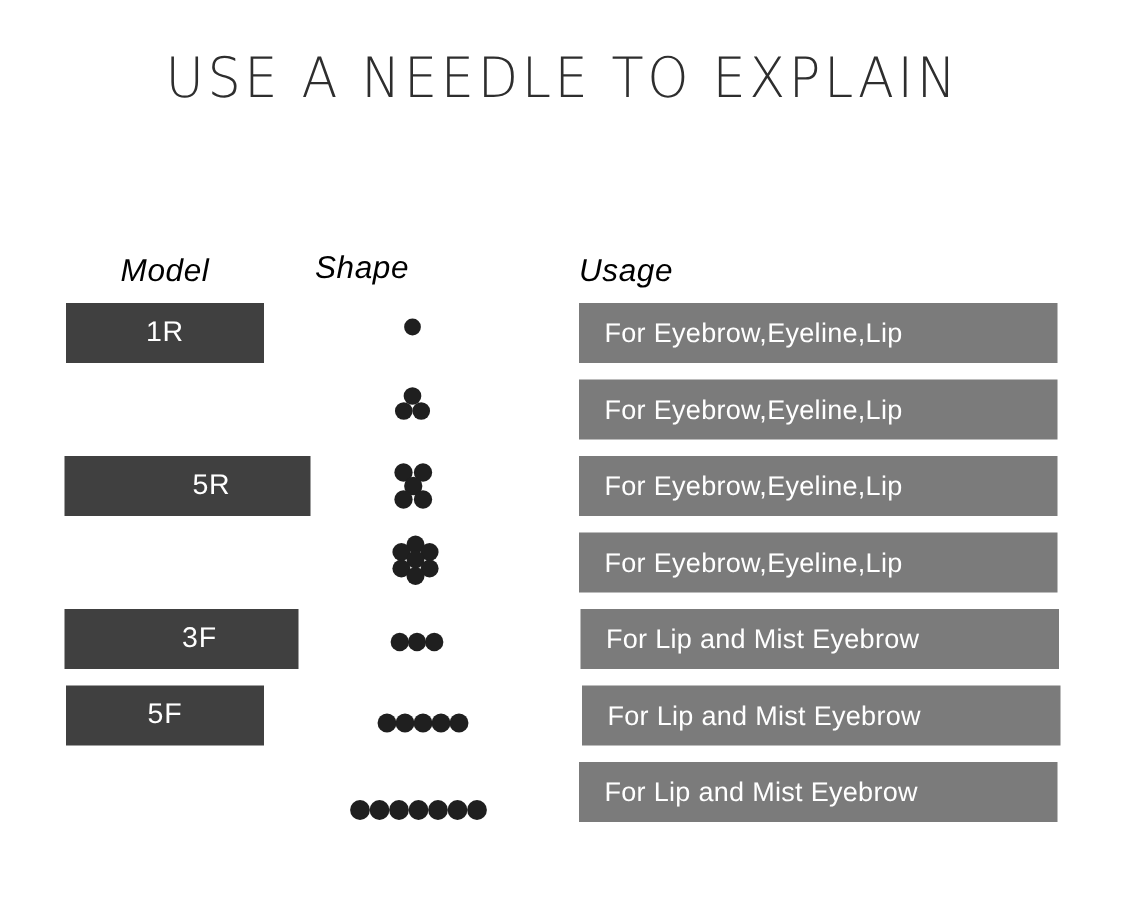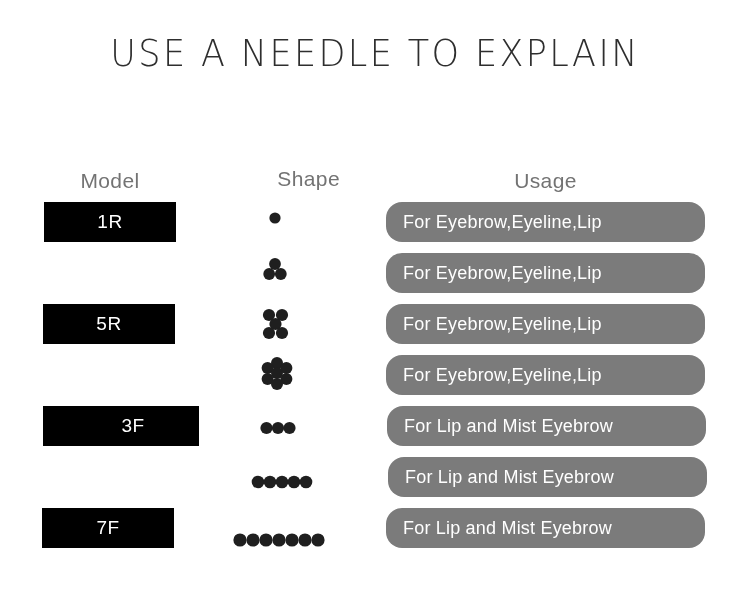--- a/index.html
+++ b/index.html
@@ -43,68 +43,68 @@
 
   
   .head-row {
     position: relative;
     height: 52px;
   }
   .col-head {
     position: absolute;
     font-size: 21px;
     font-weight: 400;
-    color: #737373;
+    color: #000000;
     letter-spacing: 0.4px;
     white-space: nowrap;
+    font-style: italic;
   }
   .col-head.model { left: 44px;  width: 132px; top: 19px; text-align: center; }
-  .col-head.shape { left: 210px; width: 130px; top: 17px; text-align: right; }
-  .col-head.usage { left: 386px; width: 319px; top: 19px; text-align: center; }
+  .col-head.shape { left: 210px; width: 130px; top: 17px; text-align: left; }
+  .col-head.usage { left: 386px; width: 319px; top: 19px; }
 
   
   .row {
     position: relative;
     height: 51px;
   }
 
   .cell-model {
     position: absolute;
     left: 44px;
     top: 0;
     width: 132px;
     height: 40px;
-    background: #000000;
+    background: #404040;
     color: #ffffff;
     font-size: 19px;
     line-height: 40px;
     text-align: center;
     letter-spacing: 0.5px;
   }
   
-  .row.r3 .cell-model { left: 43px; }
+  .row.r3 .cell-model { left: 43px; padding-left: 32px; }
   .row.r5 .cell-model { left: 43px; padding-left: 24px; }
   .row.r7 .cell-model { left: 42px; }
 
   .cell-usage {
     position: absolute;
     left: 386px;
     top: 0;
     width: 319px;
     height: 40px;
     background: #7b7b7b;
     color: #ffffff;
     font-size: 18px;
     line-height: 40px;
     text-align: left;
     padding-left: 17px;
     box-sizing: border-box;
     letter-spacing: 0.2px;
     white-space: nowrap;
-    border-radius: 16px;
   }
   .row.r5 .cell-usage { left: 387px; }
   .row.r6 .cell-usage { left: 388px; }
   .row.r7 .cell-usage { left: 386px; }
 
   
   .cell-shape {
     position: absolute;
     left: 206px;
     top: 0;
@@ -184,34 +184,34 @@
       <svg class="shape-svg" width="140" height="48" viewBox="0 0 140 48">
         <circle cx="60.5" cy="22" r="6.1" fill="#1f1f1f"></circle>
         <circle cx="72" cy="22" r="6.1" fill="#1f1f1f"></circle>
         <circle cx="83.5" cy="22" r="6.1" fill="#1f1f1f"></circle>
       </svg>
     </div>
     <div class="cell-usage">For Lip and Mist Eyebrow</div>
   </div>
 
   <div class="row r6">
+    <div class="cell-model">5F</div>
     <div class="cell-shape">
       <svg class="shape-svg" width="140" height="48" viewBox="0 0 140 48">
         <circle cx="52" cy="25" r="6.3" fill="#1f1f1f"></circle>
         <circle cx="64" cy="25" r="6.3" fill="#1f1f1f"></circle>
         <circle cx="76" cy="25" r="6.3" fill="#1f1f1f"></circle>
         <circle cx="88" cy="25" r="6.3" fill="#1f1f1f"></circle>
         <circle cx="100" cy="25" r="6.3" fill="#1f1f1f"></circle>
       </svg>
     </div>
     <div class="cell-usage">For Lip and Mist Eyebrow</div>
   </div>
 
   <div class="row r7">
-    <div class="cell-model">7F</div>
     <div class="cell-shape">
       <svg class="shape-svg" width="140" height="48" viewBox="0 0 140 48">
         <circle cx="34" cy="32" r="6.6" fill="#1f1f1f"></circle>
         <circle cx="47" cy="32" r="6.6" fill="#1f1f1f"></circle>
         <circle cx="60" cy="32" r="6.6" fill="#1f1f1f"></circle>
         <circle cx="73" cy="32" r="6.6" fill="#1f1f1f"></circle>
         <circle cx="86" cy="32" r="6.6" fill="#1f1f1f"></circle>
         <circle cx="99" cy="32" r="6.6" fill="#1f1f1f"></circle>
         <circle cx="112" cy="32" r="6.6" fill="#1f1f1f"></circle>
       </svg>

